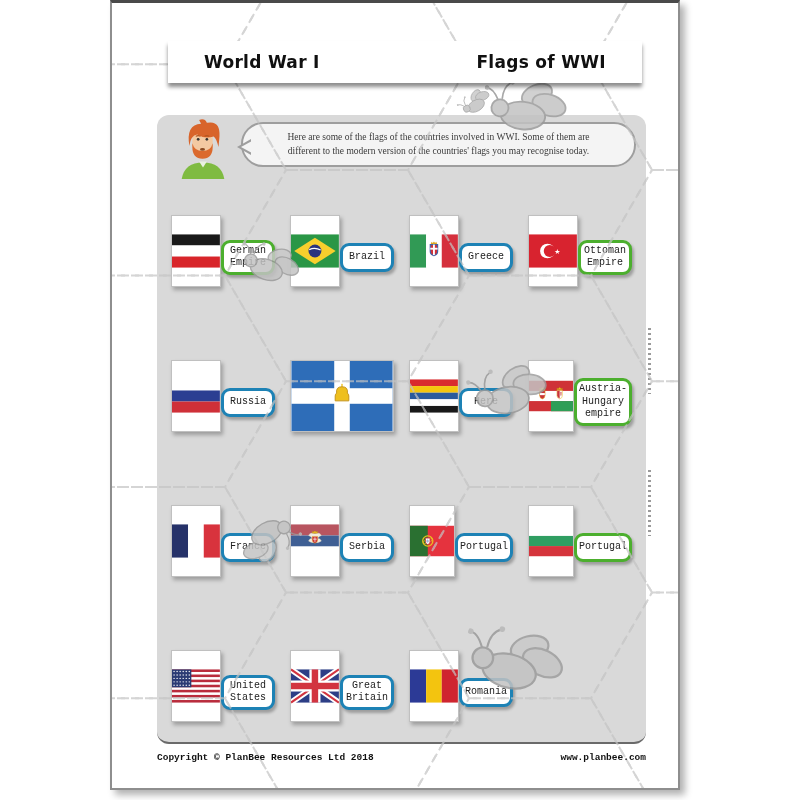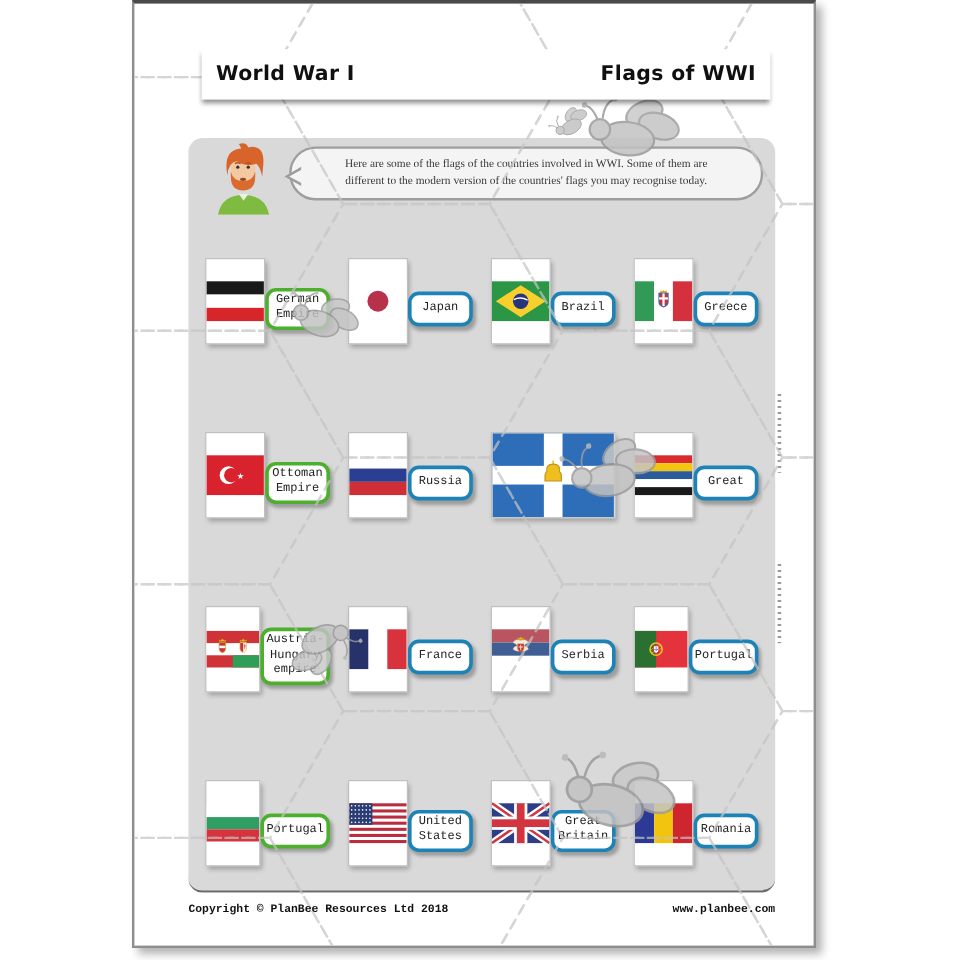--- a/index.html
+++ b/index.html
@@ -2,21 +2,21 @@
 <html style="--green: #4caf2e; --blue: #1d82b5; --panel: #d9d9d9;"><head>
 <meta charset="utf-8">
 <style>
   html,body{margin:0;padding:0;background:#fff;width:800px;height:800px;font-family:"Liberation Sans",sans-serif;}
   *{box-sizing:border-box;}
   .page{position:absolute;left:110px;top:0;width:570px;height:790px;background:#fff;
         border:2px solid #8e8e8e;border-top:3px solid #4a4a4a;
         box-shadow:5px 5px 7px rgba(0,0,0,.3);overflow:hidden;}
   .header{position:absolute;left:56px;top:38px;width:474px;height:42px;background:#fff;
         box-shadow:0 4px 4px rgba(0,0,0,.45);display:flex;justify-content:space-between;
-        align-items:center;padding:0 12px;z-index:10;}
+        align-items:center;padding:0 36px;z-index:10;}
   .title{font:800 17px "DejaVu Sans",sans-serif;color:#101010;letter-spacing:.3px;}
   .panel{position:absolute;left:45px;top:112px;width:489px;height:629px;background:var(--panel,#d9d9d9);
         border-bottom:2px solid #6a6a6a;z-index:1;border-radius:12px;}
   .character{position:absolute;left:10px;top:2px;width:72px;height:62px;z-index:2;}
   .bubble{position:absolute;left:84px;top:7px;right:10px;min-height:44px;background:#f4f4f4;
         border:2.5px solid #9e9e9e;border-radius:22px;z-index:3;display:flex;align-items:center;
         justify-content:center;padding:6px 16px;text-align:center;
         font:9.5px/1.5 "Liberation Serif",serif;color:#3a3a3a;white-space:pre-line;}
   .bubble::before{content:"";position:absolute;left:-14px;top:58%;transform:translateY(-50%);
         border:8px solid transparent;border-right:14px solid #9e9e9e;}
@@ -114,29 +114,20 @@
         <div class="flag">
           <svg viewBox="0 0 104 72">
               <rect width="104" height="24" fill="#191919"></rect>
               <rect y="24" width="104" height="24" fill="#fff"></rect>
               <rect y="48" width="104" height="24" fill="#d8252a"></rect>
             </svg>
         </div>
         <div class="lab green">German Empire</div>
       </div>
 
-      <div class="cell">
-        <div class="flag">
-          <svg viewBox="0 0 104 72">
-              <rect width="104" height="72" fill="#fff"></rect>
-              <circle cx="52" cy="36" r="19" fill="#b8314b"></circle>
-            </svg>
-        </div>
-        <div class="lab blue">Japan</div>
-      </div>
 
       <div class="cell">
         <div class="flag">
           <svg viewBox="0 0 104 72">
               <rect width="104" height="72" fill="#2a9646"></rect>
               <polygon points="52,7 97,36 52,65 7,36" fill="#f8cf2d"></polygon>
               <circle cx="52" cy="36" r="14" fill="#28337e"></circle>
               <path d="M39.5,33 q12.5,-6 25,1" stroke="#fff" stroke-width="2.5" fill="none"></path>
             </svg>
         </div>
@@ -196,21 +187,21 @@
       <div class="cell">
         <div class="flag">
           <svg viewBox="0 0 104 72">
               <rect width="104" height="14.4" fill="#d92a2e"></rect>
               <rect y="14.4" width="104" height="14.4" fill="#f4c50e"></rect>
               <rect y="28.8" width="104" height="14.4" fill="#2a5b9c"></rect>
               <rect y="43.2" width="104" height="14.4" fill="#fff"></rect>
               <rect y="57.6" width="104" height="14.4" fill="#191919"></rect>
             </svg>
         </div>
-        <div class="lab blue">Great</div>
+        <div class="lab blue">Here</div>
       </div>
 
       <div class="cell">
         <div class="flag">
           <svg viewBox="0 0 104 72">
               <rect width="104" height="72" fill="#fff"></rect>
               <rect width="104" height="24" fill="#cf3237"></rect>
               <rect y="48" width="104" height="24" fill="#cf3237"></rect>
               <rect x="52" y="48" width="52" height="24" fill="#2f9e57"></rect>
           <path d="M25,21 h13 v-3.5 l-3,1.2 -3.5,-3.2 -3.5,3.2 -3,-1.2 z" fill="#e8b81e" stroke="#a8820f" stroke-width=".7"></path>

